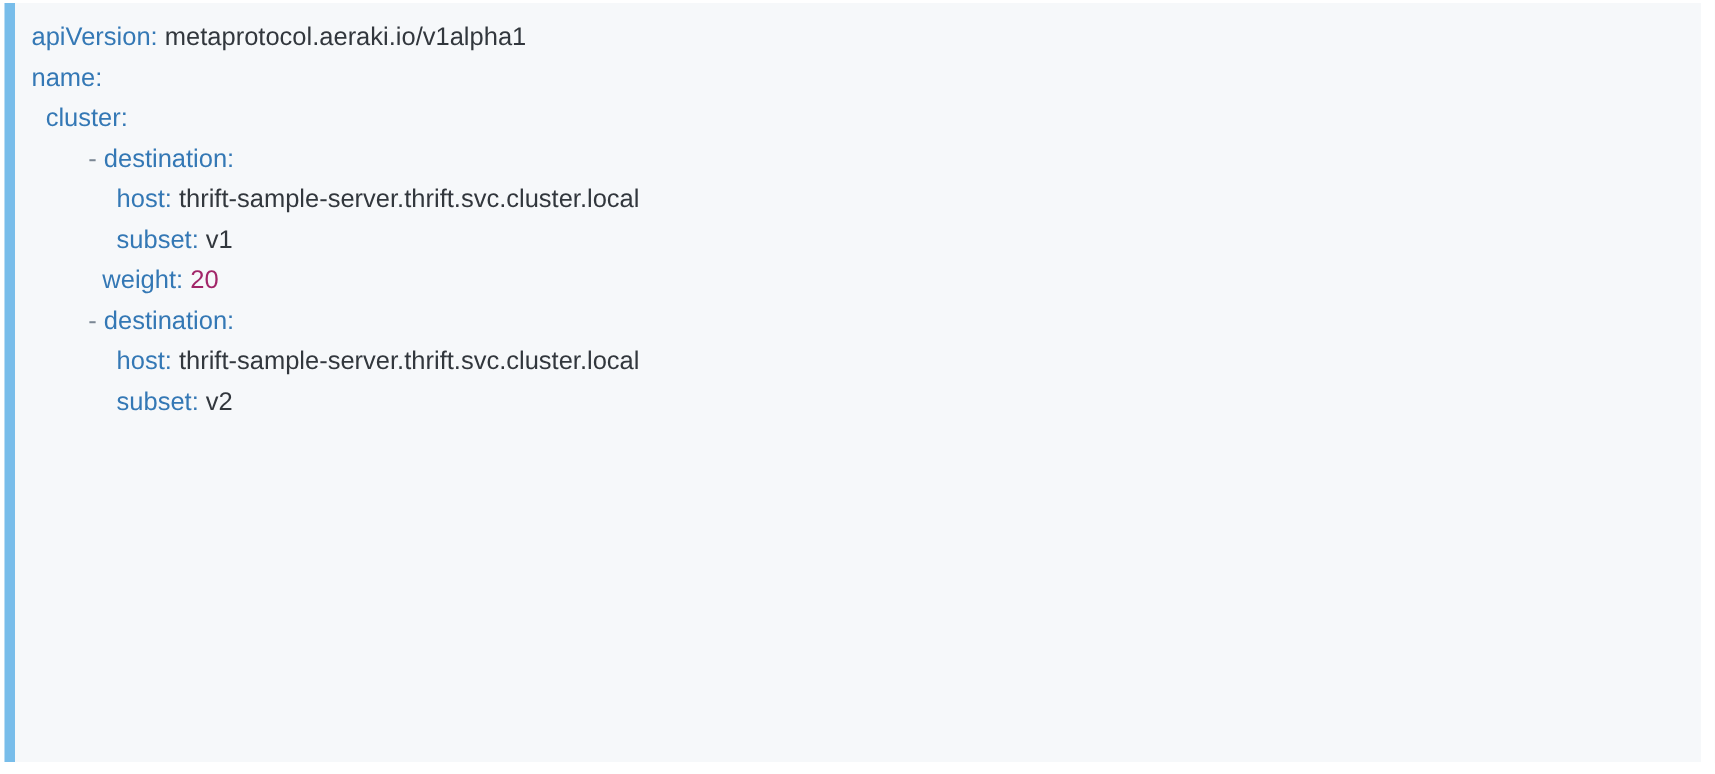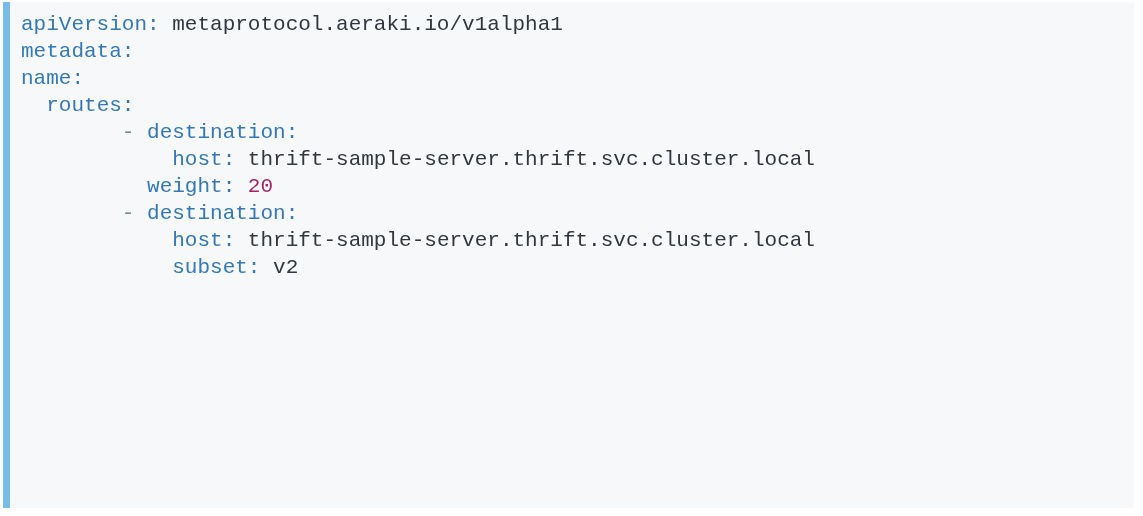--- a/index.html
+++ b/index.html
@@ -13,42 +13,42 @@
     overflow: hidden;
   }
   .code-block {
     box-sizing: border-box;
     margin: 2px 0 0 3px;
     width: 1131px;
     min-height: 506px;
     background: var(--code-bg, #f6f8fa);
     border-left: 7px solid var(--accent, #78bdea);
     padding: 9px 14px 11px 11px;
-    font-family: Liberation Mono, monospace;
-    font-size: 21px;
+    font-family: Liberation Sans, sans-serif;
+    font-size: 17px;
     line-height: 27px;
   }
   .code-line {
     white-space: pre;
     height: 27px;
   }
   .tok-key    { color: var(--c-key, #3478b5); }
   .tok-plain  { color: var(--c-plain, #32373d); }
   .tok-number { color: var(--c-number, #a12568); text-align: center; }
   .tok-dash   { color: var(--c-dash, #7b8794); }
 </style>
 </head>
 <body>
 
 <div class="code-block">
   <div>
       <div class="code-line"><span class="tok-key">apiVersion:</span><span class="tok-plain"> metaprotocol.aeraki.io/v1alpha1</span></div>
-      <div class="code-line"><span class="tok-key">metadata:</span></div>
       <div class="code-line"><span class="tok-key">name:</span></div>
-      <div class="code-line"><span class="tok-plain">  </span><span class="tok-key">routes:</span></div>
+      <div class="code-line"><span class="tok-plain">  </span><span class="tok-key">cluster:</span></div>
       <div class="code-line"><span class="tok-plain">        </span><span class="tok-dash">- </span><span class="tok-key">destination:</span></div>
       <div class="code-line"><span class="tok-plain">            </span><span class="tok-key">host:</span><span class="tok-plain"> thrift-sample-server.thrift.svc.cluster.local</span></div>
+      <div class="code-line"><span class="tok-plain">            </span><span class="tok-key">subset:</span><span class="tok-plain"> v1</span></div>
       <div class="code-line"><span class="tok-plain">          </span><span class="tok-key">weight:</span><span class="tok-plain"> </span><span class="tok-number">20</span></div>
       <div class="code-line"><span class="tok-plain">        </span><span class="tok-dash">- </span><span class="tok-key">destination:</span></div>
       <div class="code-line"><span class="tok-plain">            </span><span class="tok-key">host:</span><span class="tok-plain"> thrift-sample-server.thrift.svc.cluster.local</span></div>
       <div class="code-line"><span class="tok-plain">            </span><span class="tok-key">subset:</span><span class="tok-plain"> v2</span></div>
     </div>
 </div>
 
 </body></html>

